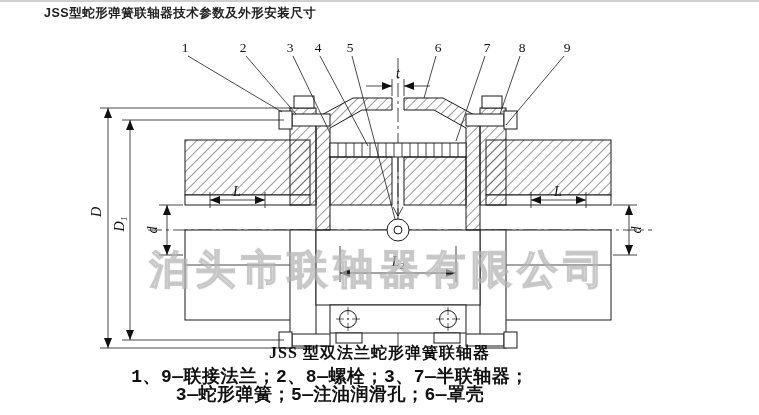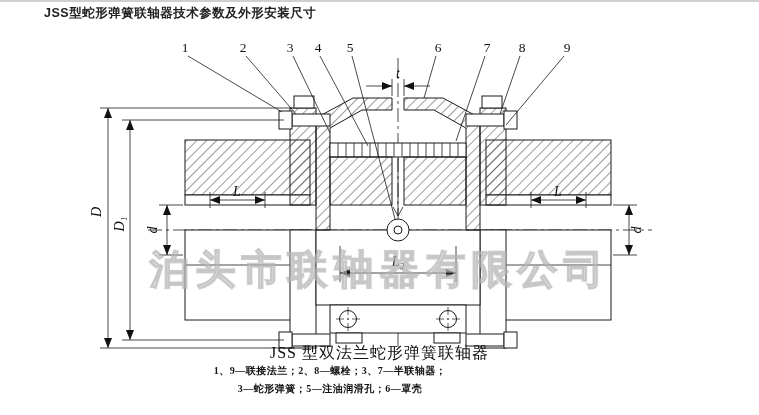--- a/index.html
+++ b/index.html
@@ -25,26 +25,26 @@
   .watermark{
     position:absolute;top:242px;left:50%;transform:translateX(-50%);
     font-size:40px;font-weight:bold;letter-spacing:6px;white-space:nowrap;
     color:rgba(255,255,255,0.18);
     -webkit-text-stroke:1.2px rgba(168,168,168,0.55);
     text-shadow:0 0 2px rgba(180,180,180,0.35);
     z-index:5;pointer-events:none;
   }
   .caption{
     position:absolute;top:343px;left:0;width:759px;text-align:center;
-    font-family:"Liberation Serif",serif;font-weight:normal;font-size:16px;color:#111;
+    font-family:"Liberation Serif",serif;font-weight:bold;font-size:16px;color:#111;
     letter-spacing:1px;z-index:6;
   }
   .legend{
     position:absolute;left:0;width:660px;text-align:center;
-    font-family:Liberation Serif, serif;font-weight:bold;font-size:10px;color:#111;
+    font-family:Liberation Mono, monospace;font-weight:bold;font-size:18px;color:#111;
     letter-spacing:0.5px;z-index:6;
   }
   .legend.l1{top:364px;}
   .legend.l2{top:382px;}
 </style>
 </head>
 <body>
 
 <div class="topline"></div>
 <div class="page-title">JSS型蛇形弹簧联轴器技术参数及外形安装尺寸</div>

